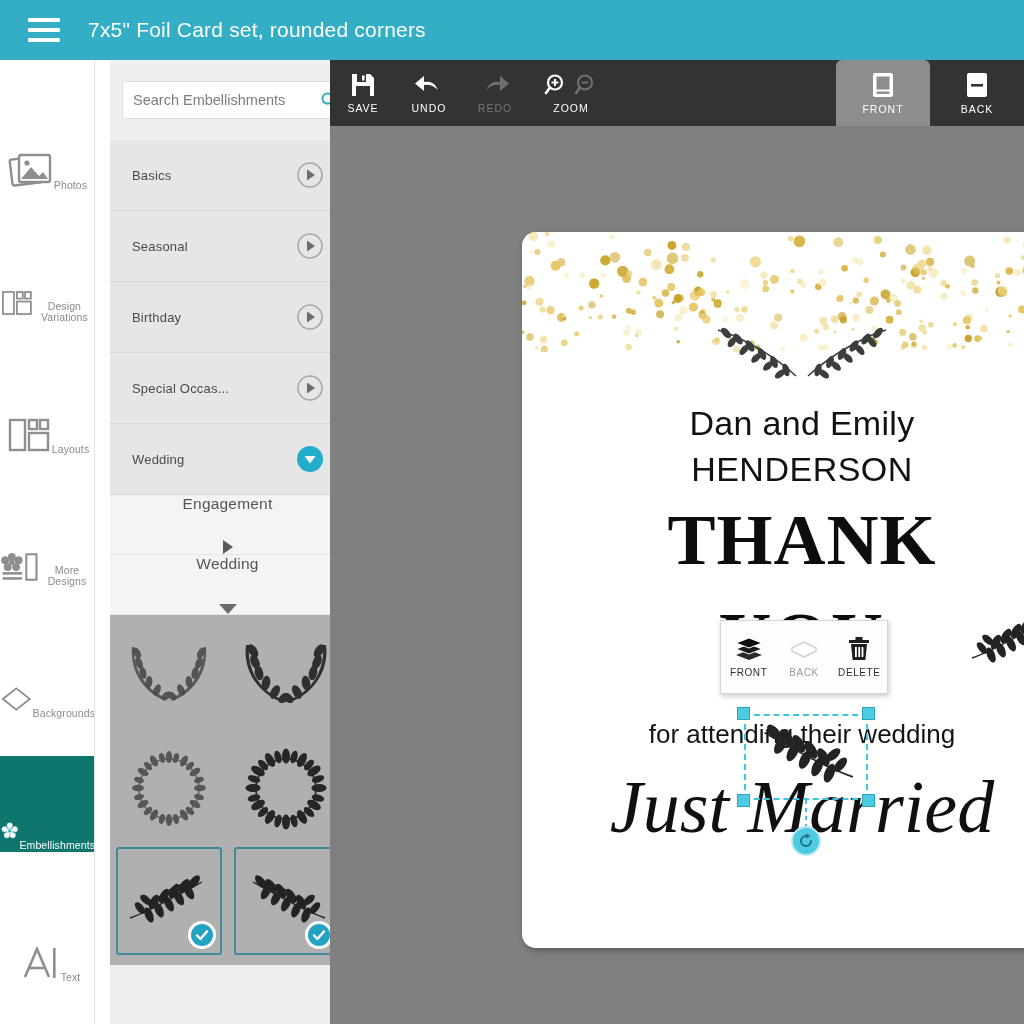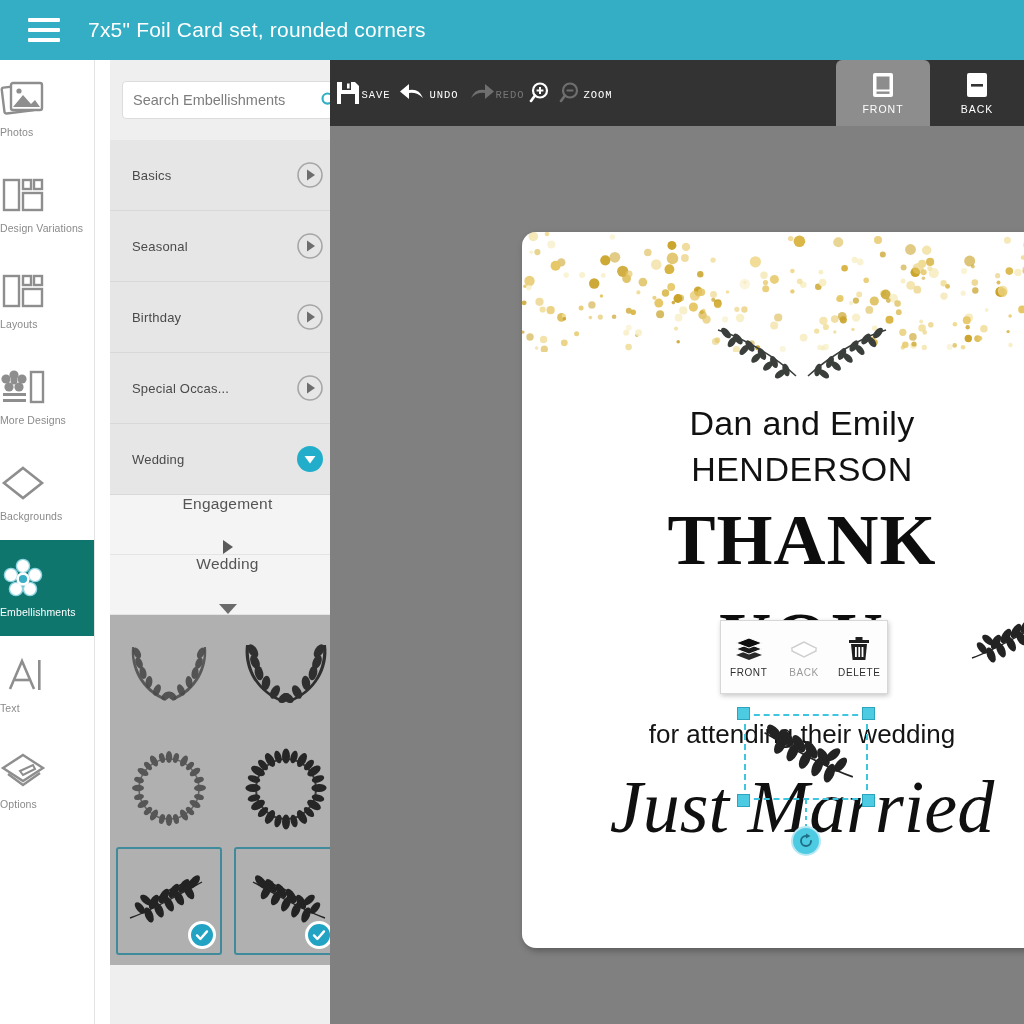--- a/index.html
+++ b/index.html
@@ -34,24 +34,25 @@
   
   .rail {
     position: absolute; left: 0; top: 60px;
     width: 95px; height: 964px;
     background: #ffffff;
     border-right: 1px solid #e3e3e3;
     overflow: hidden;
   }
   .rail-item {
     width: 95px; height: 96px;
-    display: flex; flex-direction: column;
-    align-items: flex-start; justify-content: center;
+    display: flex; 
+    align-items: flex-end; justify-content: center;
     cursor: pointer;
     color: #8e8e8e;
+    margin-top: 36px;
   }
   .rail-item .rail-label {
     font-size: 10.5px; margin-top: 7px; color: #8a8a8a;
     text-align: center; line-height: 1.1; letter-spacing: .1px;
   }
   .rail-item.active { background: #0f766e; }
   .rail-item.active .rail-label { color: #ffffff; }
   .rail-icon { width: 46px; height: 42px; display:block; }
 
   
@@ -144,22 +145,22 @@
 
   
   .toolbar {
     position: absolute; left: 330px; top: 60px;
     width: 694px; height: 66px;
     background: #333333;
   }
   .tool-left { position: absolute; left: 0; top: 0; height: 66px; display: flex; align-items: flex-start; }
   .tool-btn {
     width: 66px; height: 66px;
-    display: flex; flex-direction: row; align-items: center; justify-content: center;
-    cursor: pointer; color: #fff; font-family: Liberation Mono, monospace;
+    display: flex; flex-direction: column; align-items: center; justify-content: center;
+    cursor: pointer; color: #fff;
   }
   .tool-btn .tool-label { font-size: 10.5px; letter-spacing: 1px; margin-top: 4px; color: #ffffff; }
   .tool-btn.disabled .tool-label { color: #767676; }
   .tool-btn svg { display: block; }
   .zoom-btn { width: 86px; }
   .zoom-glyphs { display: flex; align-items: center; gap: 2px; }
 
   .tool-tabs { position: absolute; right: 0; top: 0; height: 66px; display: flex; }
   .tool-tab {
     width: 94px; height: 66px;

